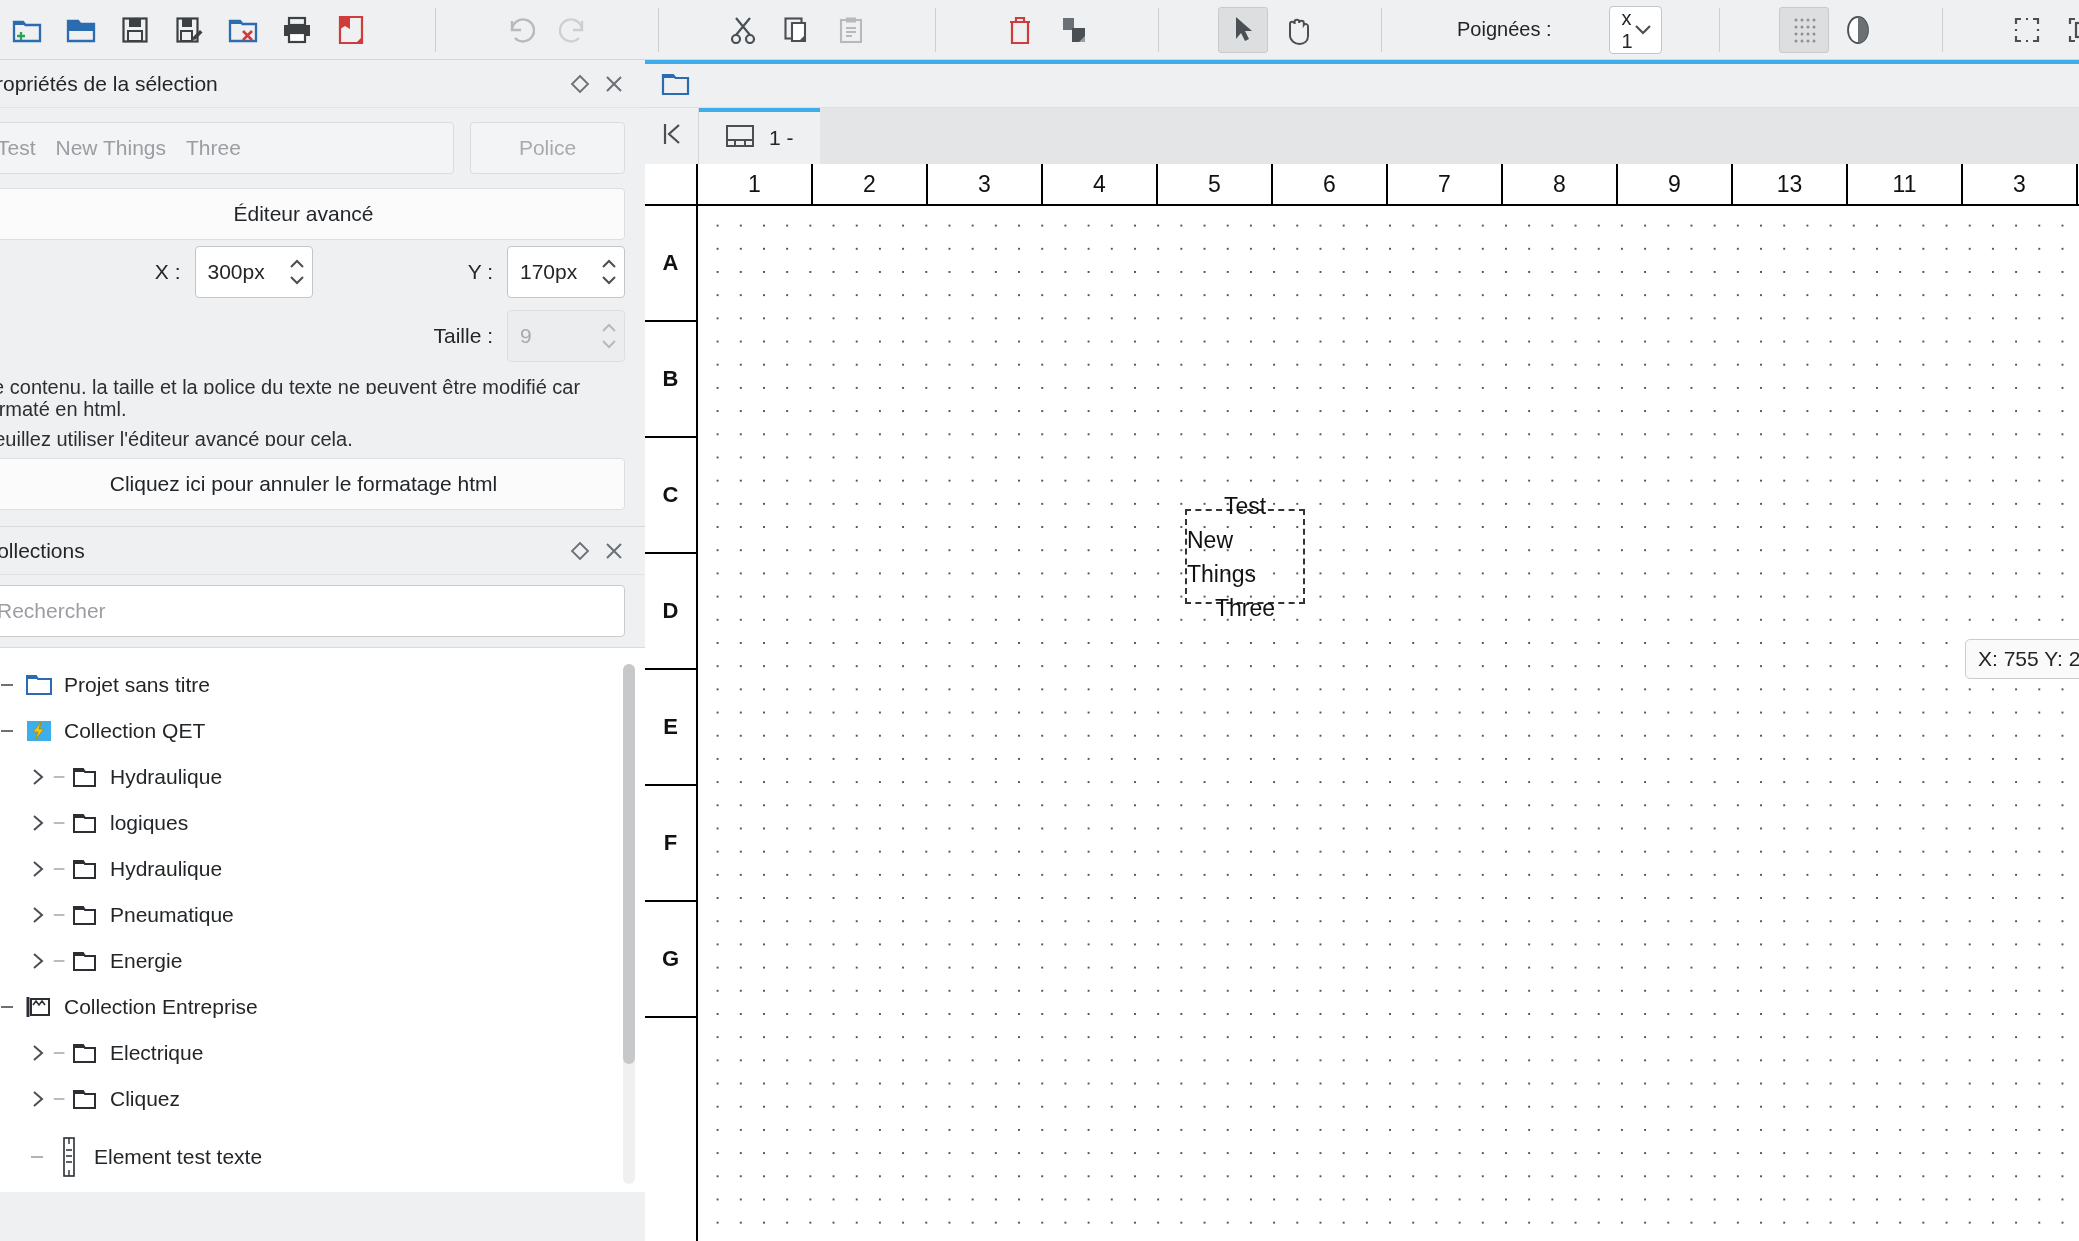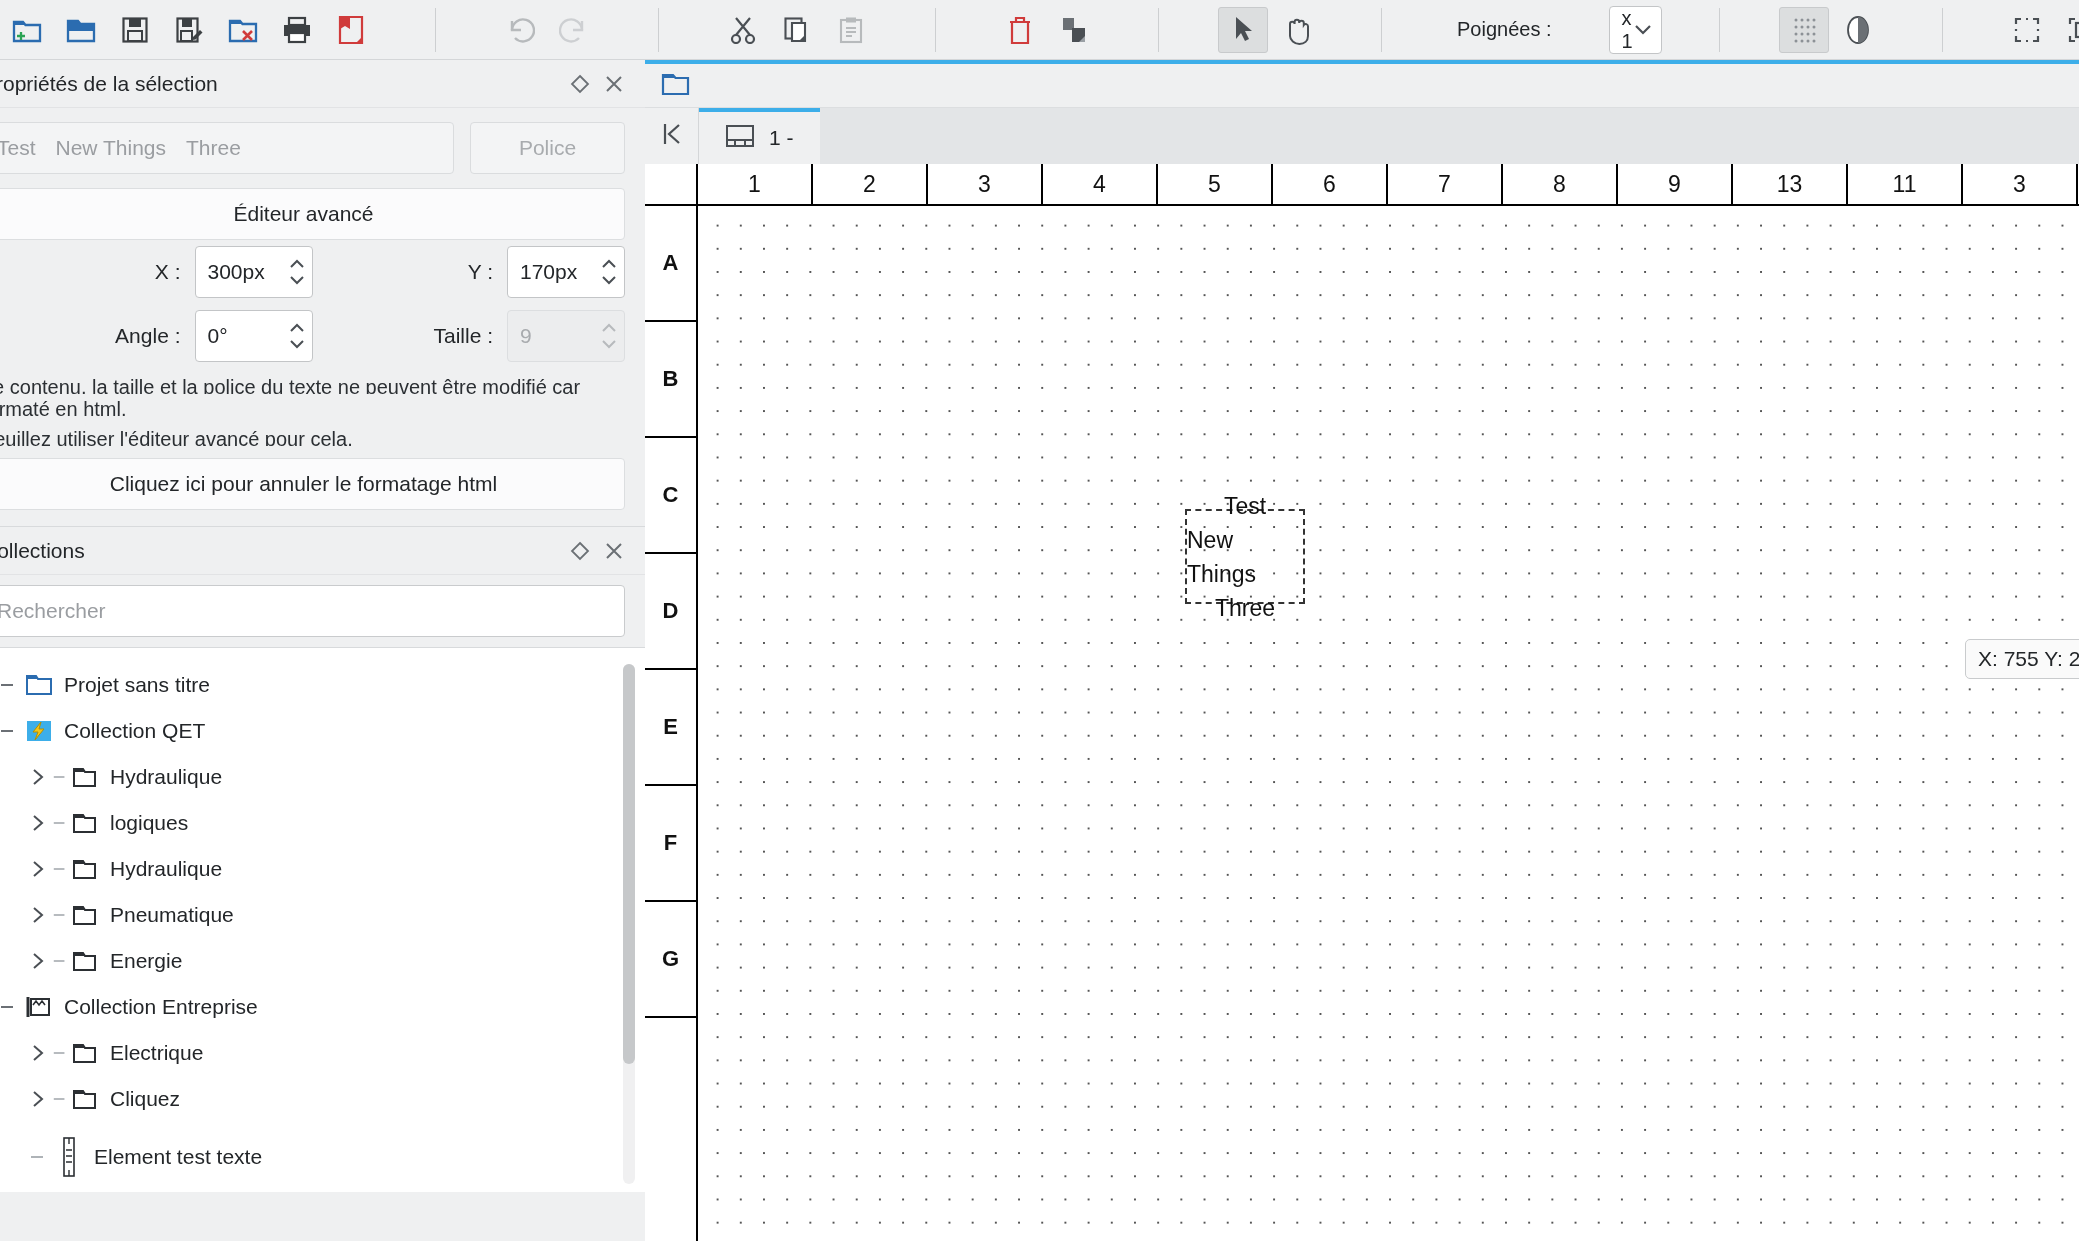--- a/index.html
+++ b/index.html
@@ -514,34 +514,20 @@
               <svg width="18" height="12" viewBox="0 0 18 12">
                   <path d="M3 4l6 6 6-6" fill="none" stroke="#4a4f54" stroke-width="2"></path>
                 </svg>
             </span>
           </div>
         </div>
       </div>
 
       <div class="spinrow">
         <div class="spincell right">
-          <span class="splabel">Angle :</span>
-          <div class="spin">
-            <span class="sv">0°</span>
-            <span class="arrows">
-              <svg width="18" height="12" viewBox="0 0 18 12">
-                  <path d="M3 8l6-6 6 6" fill="none" stroke="#4a4f54" stroke-width="2"></path>
-                </svg>
-              <svg width="18" height="12" viewBox="0 0 18 12">
-                  <path d="M3 4l6 6 6-6" fill="none" stroke="#4a4f54" stroke-width="2"></path>
-                </svg>
-            </span>
-          </div>
-        </div>
-        <div class="spincell right">
           <span class="splabel">Taille :</span>
           <div class="spin disabled">
             <span class="sv">9</span>
             <span class="arrows">
               <svg width="18" height="12" viewBox="0 0 18 12">
                   <path d="M3 8l6-6 6 6" fill="none" stroke="#b7babd" stroke-width="2"></path>
                 </svg>
               <svg width="18" height="12" viewBox="0 0 18 12">
                   <path d="M3 4l6 6 6-6" fill="none" stroke="#b7babd" stroke-width="2"></path>
                 </svg>

